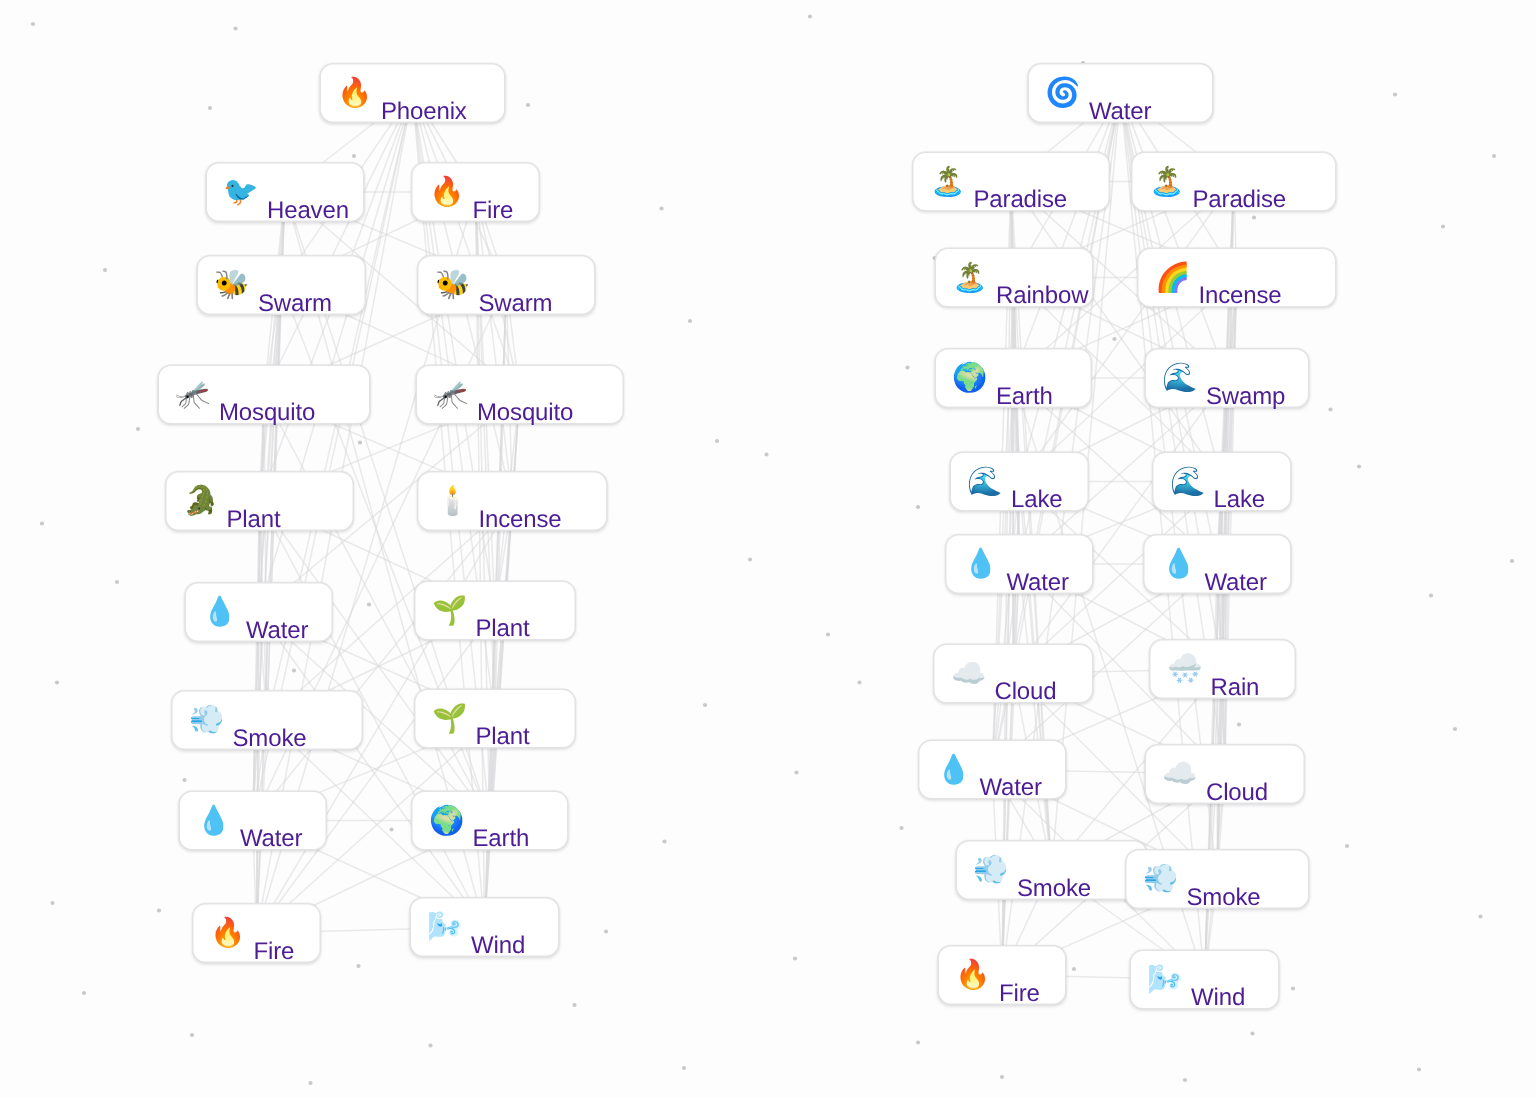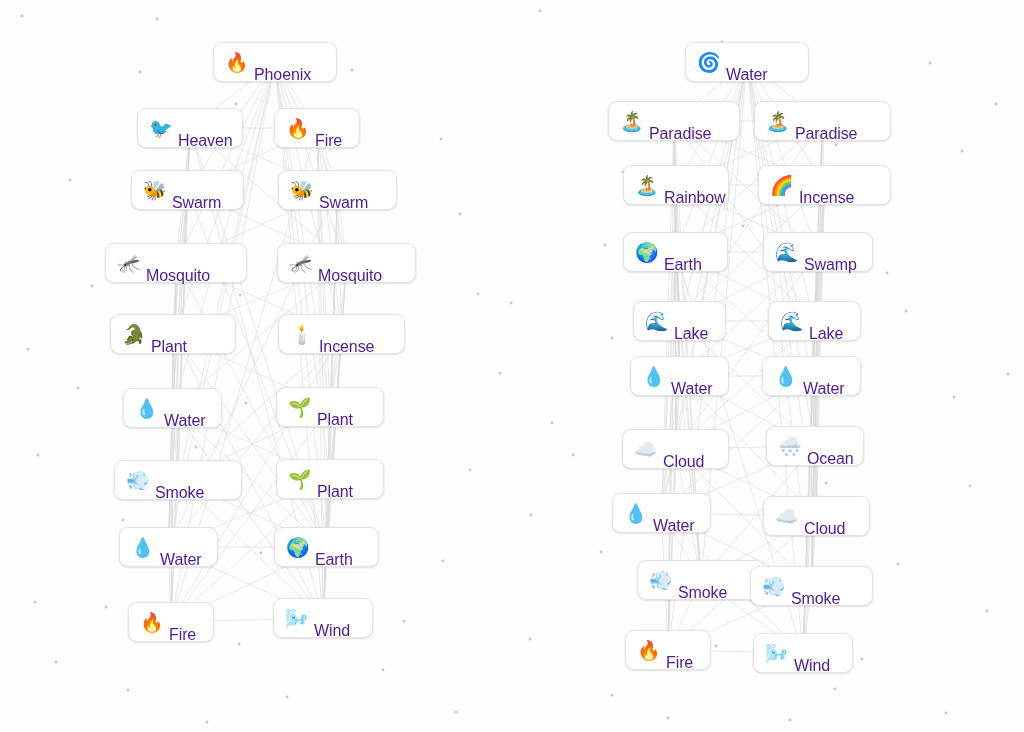--- a/index.html
+++ b/index.html
@@ -480,21 +480,21 @@
       <div class="node" style="left: 762px; top: 356px; width: 99px;">
         <span class="ico">💧</span>
         <span class="lbl">Water</span>
       </div>
       <div class="node" style="left: 622px; top: 429px; width: 107px;">
         <span class="ico">☁️</span>
         <span class="lbl">Cloud</span>
       </div>
       <div class="node" style="left: 766px; top: 426px; width: 98px;">
         <span class="ico">🌨️</span>
-        <span class="lbl">Ocean</span>
+        <span class="lbl">Rain</span>
       </div>
       <div class="node" style="left: 612px; top: 493px; width: 99px;">
         <span class="ico">💧</span>
         <span class="lbl">Water</span>
       </div>
       <div class="node" style="left: 763px; top: 496px; width: 107px;">
         <span class="ico">☁️</span>
         <span class="lbl">Cloud</span>
       </div>
       <div class="node" style="left: 637px; top: 560px; width: 128px;">

